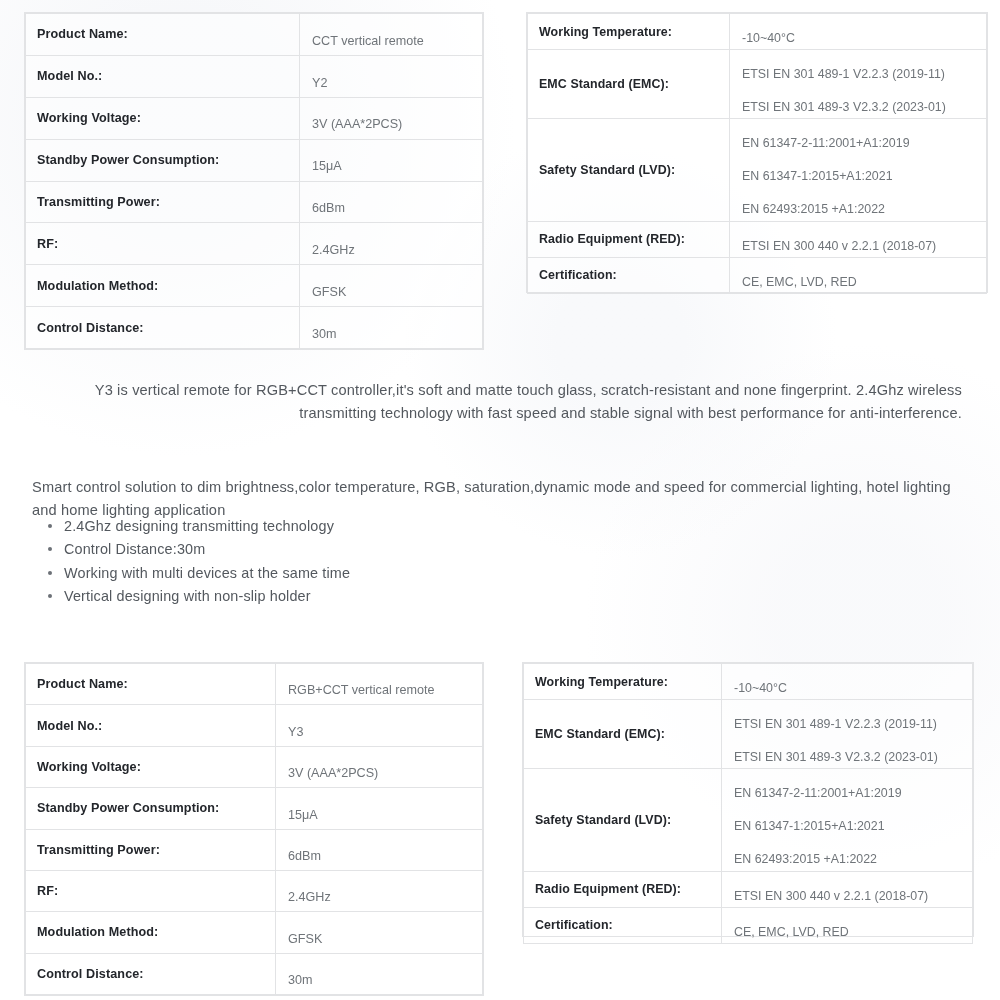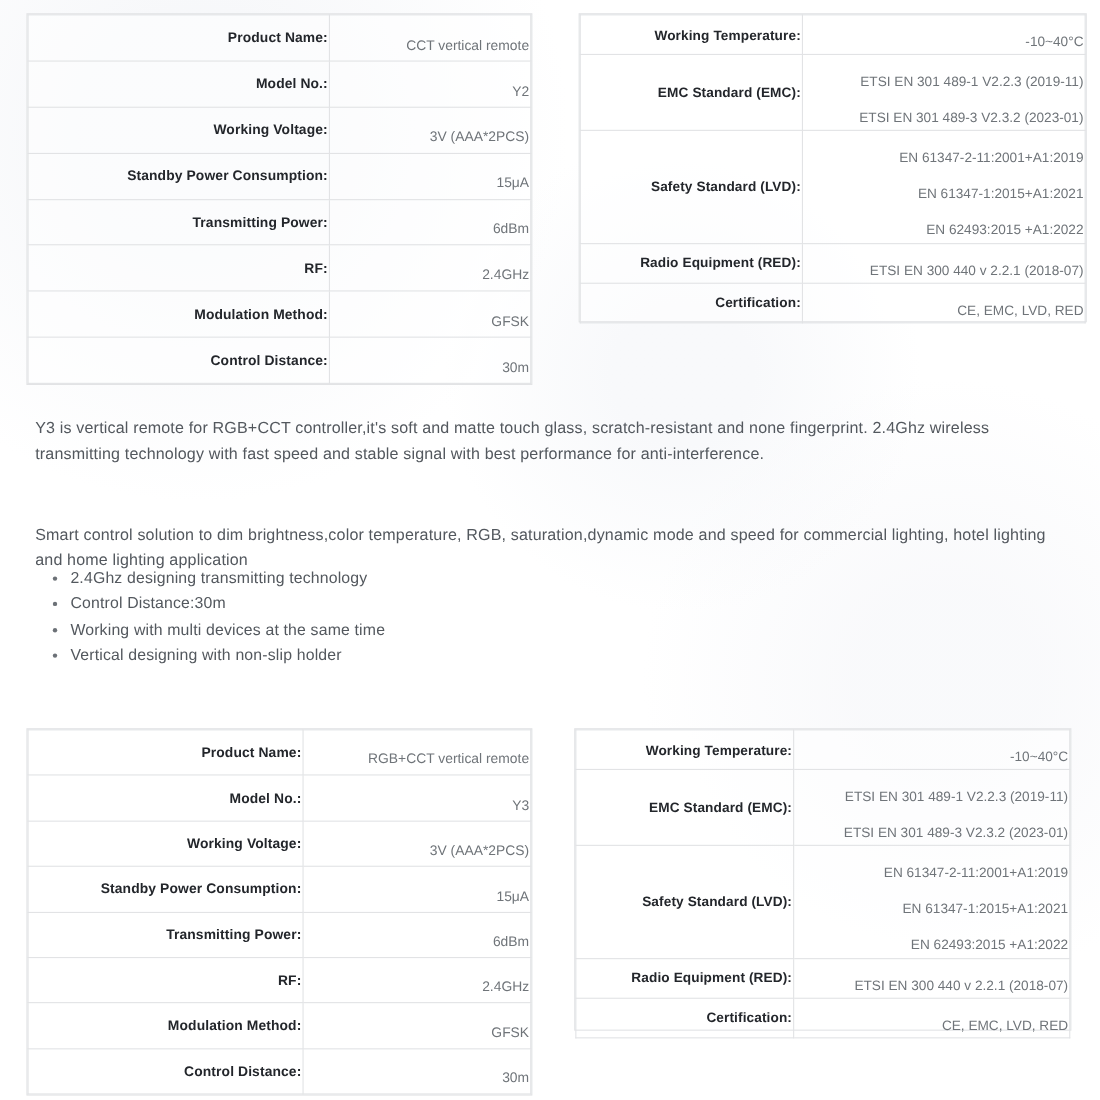--- a/index.html
+++ b/index.html
@@ -26,21 +26,20 @@
       #ffffff;
   }
 
   
   .spec-table {
     position: absolute;
     border: 1px solid #e2e3e5;
     border-collapse: collapse;
     background: rgba(255,255,255,0.55);
     box-sizing: border-box;
-    text-align: right;
   }
   .spec-table table {
     border-collapse: collapse;
     width: 100%;
     height: 100%;
     table-layout: fixed;
   }
   .spec-table td {
     border: 1px solid #e2e3e5;
     box-sizing: border-box;
@@ -93,21 +92,21 @@
   
   .prose {
     position: absolute;
     left: 32px;
     width: 930px;
     font-size: 14.6px;
     line-height: 1.62;
     color: #53585e;
     letter-spacing: .15px;
   }
-  #para-1 { top: 364px; }
+  #para-1 { top: 364px; text-align: right; }
   #para-2 { top: 461px; }
 
   
   #feature-list {
     position: absolute;
     left: 34px;
     top: 515px;
     width: 700px;
     margin: 0;
     padding: 0 0 0 28px;

